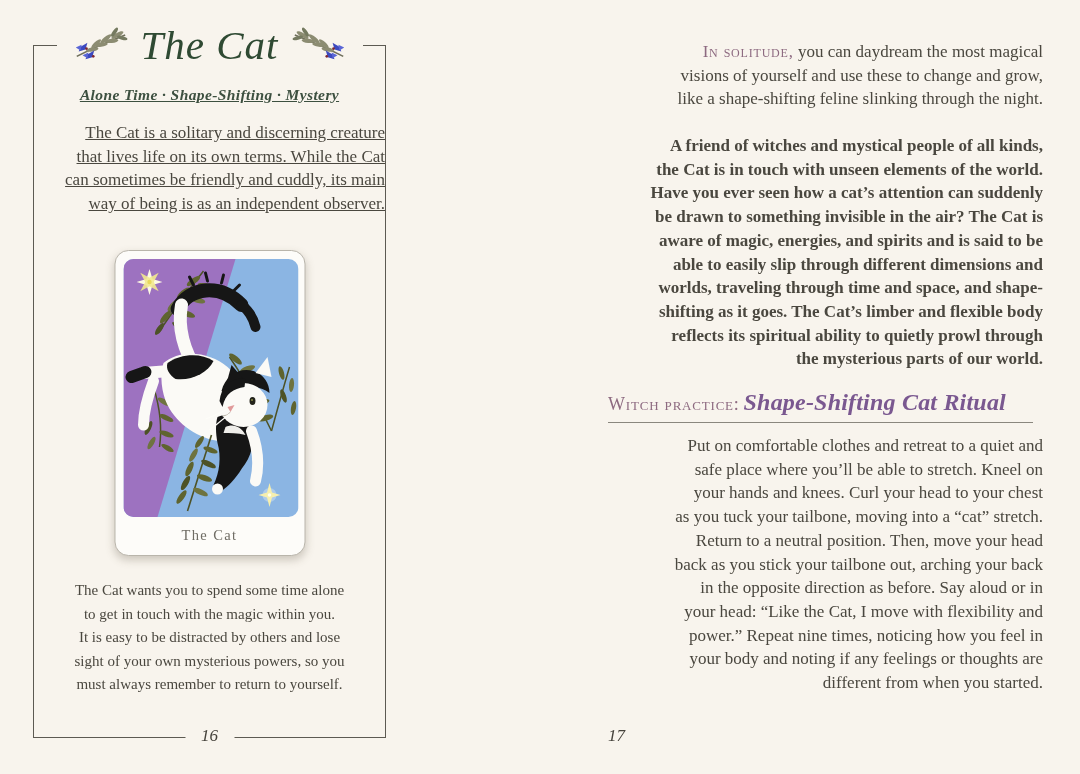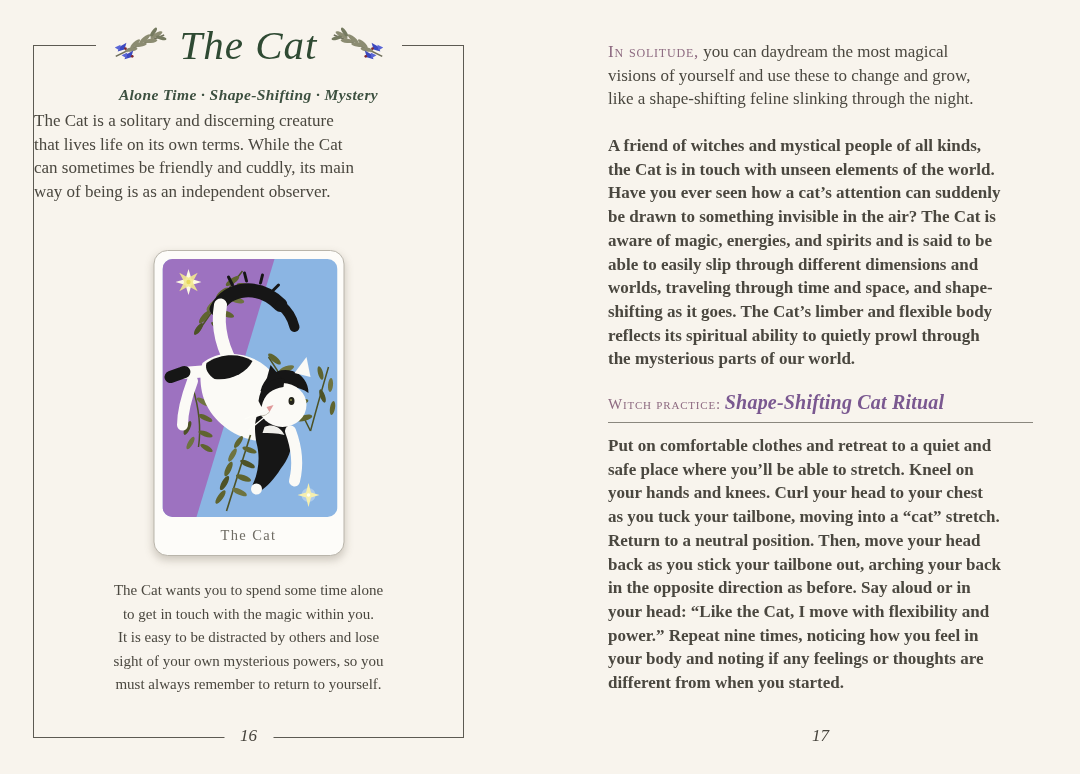--- a/index.html
+++ b/index.html
@@ -6,49 +6,49 @@
     --page-bg:#f8f4ed; --ink:#4a473f; --title-green:#2f4a33; --keyword-green:#3d5040;
     --smallcaps-mauve:#8d6a80; --practice-purple:#7a5890; --frame-line:#5d5a52;
     --card-purple:#9d72c0; --card-blue:#8bb5e3; --caption-gray:#6f6c64; --rule-gray:#8a877e;
   }
   *{margin:0;padding:0;box-sizing:border-box;}
   html,body{width:1080px;height:774px;overflow:hidden;}
   body{background:var(--page-bg);font-family:"Liberation Serif","DejaVu Serif",serif;color:var(--ink);position:relative;}
   .spread{position:absolute;inset:0;}
 
   
-  .frame{position:absolute;left:33px;top:45px;width:431px;height:693px;border:1px solid var(--frame-line);}
+  .frame{position:absolute;left:33px;top:45px;width:353px;height:693px;border:1px solid var(--frame-line);}
   .title-block{position:absolute;top:0;left:50%;transform:translate(-50%,-52%);background:var(--page-bg);
     padding:0 12px;display:flex;align-items:center;gap:10px;white-space:nowrap;}
   .chapter-title{font-size:41px;font-style:italic;font-weight:500;color:var(--title-green);line-height:1;letter-spacing:1px;}
   .sprig{width:62px;height:40px;}
   .sprig.flip{transform:scaleX(-1);}
   .subtitle{position:absolute;top:40px;left:0;width:100%;text-align:center;font-style:italic;font-weight:600;
-    font-size:15.5px;color:var(--keyword-green);letter-spacing:.4px;}
-  .intro{position:absolute;top:63px;left:0;width:100%;text-align:left;font-size:17px;line-height:23.6px;white-space:pre-line;}
+    font-size:15.5px;color:var(--keyword-green);letter-spacing:.4px;text-decoration:underline;}
+  .intro{position:absolute;top:75px;left:0;width:100%;text-align:right;font-size:17px;line-height:23.6px;white-space:pre-line;text-decoration:underline;}
   .card{position:absolute;top:204px;left:50%;transform:translateX(-50%);width:191px;height:306px;background:#fdfcf9;
     border:1px solid #b9b5ab;border-radius:14px;box-shadow:0 4px 8px rgba(90,80,60,.28);padding:8px 8px 0 8px;}
   .card-art{display:block;width:175px;height:258px;}
   .card-caption{display:block;height:38px;line-height:36px;text-align:center;font-size:14.5px;color:var(--caption-gray);letter-spacing:1.4px;}
   .outro{position:absolute;top:533px;left:0;width:100%;text-align:center;font-size:15px;line-height:23.6px;white-space:pre-line;}
   .pagenum{font-style:italic;font-size:17px;color:#45423b;}
   .pagenum-left{position:absolute;left:50%;bottom:0;transform:translate(-50%,46%);background:var(--page-bg);padding:0 16px;text-align:right;}
 
   
   .page-right{position:absolute;left:608px;top:0;width:425px;height:774px;}
-  .para{position:absolute;left:0;width:435px;font-size:17px;line-height:23.7px;white-space:pre-line;}
+  .para{position:absolute;left:0;width:435px;font-size:17px;line-height:23.7px;white-space:pre-line;text-align:right;}
   .p1{top:40px;}
   .p2{top:134px;font-weight:bold;}
   .smallcaps{font-variant:small-caps;letter-spacing:.8px;color:var(--smallcaps-mauve);}
   .practice{position:absolute;top:392px;left:0;width:425px;font-weight:normal;font-size:15.5px;line-height:21px;
     border-bottom:1px solid var(--rule-gray);padding-bottom:7px;white-space:nowrap;}
-  .practice .smallcaps{font-size:15px;}
-  .practice-title{font-size:20px;font-style:italic;font-weight:bold;color:var(--practice-purple);letter-spacing:.2px;}
-  .p3{top:434px;font-weight:bold;}
-  .pagenum-right{position:absolute;left:0;width:425px;top:726px;text-align:center;}
+  .practice .smallcaps{font-size:18px;}
+  .practice-title{font-size:24px;font-style:italic;font-weight:bold;color:var(--practice-purple);letter-spacing:.2px;}
+  .p3{top:434px;}
+  .pagenum-right{position:absolute;left:0;width:425px;top:726px;text-align:left;}
 </style>
 </head>
 <body>
 
 <div class="spread">
 
   <section>
     <div class="frame">
 
       <div class="title-block">

